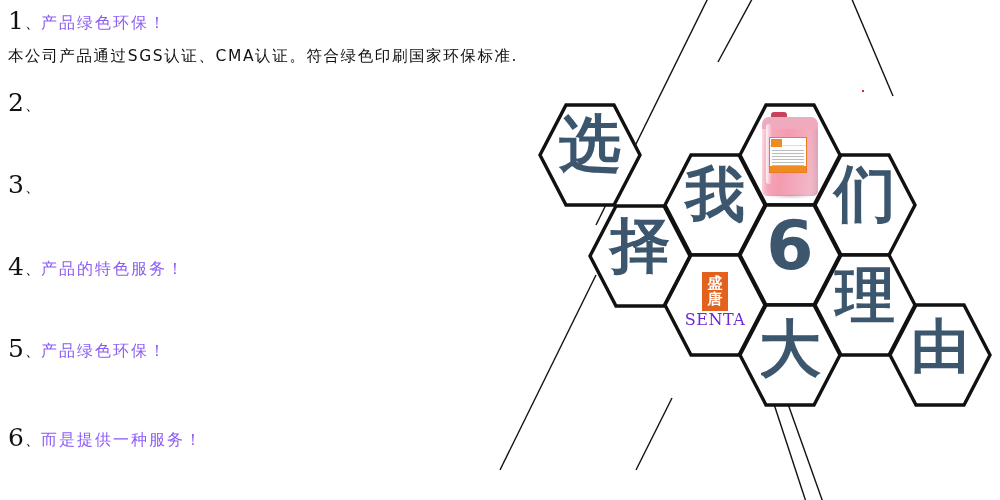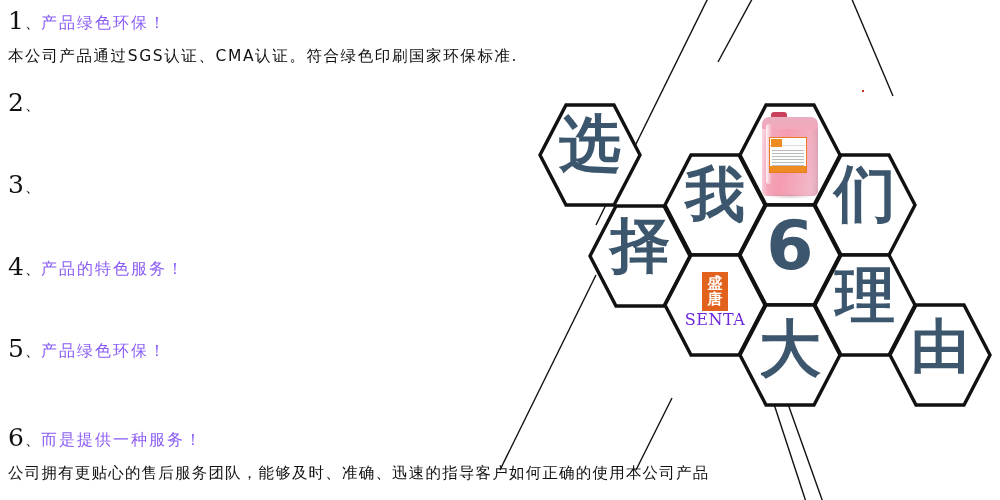--- a/index.html
+++ b/index.html
@@ -261,17 +261,16 @@
         <span class="r-title">产品绿色环保！</span>
       </div>
     </div>
 
     <div class="reason" style="top:425px;width:990px;">
       <div class="reason-head">
         <span class="r-num">6</span>
         <span class="r-dun">、</span>
         <span class="r-title">而是提供一种服务！</span>
       </div>
-      <div class="r-body wide">公司拥有更贴心的售后服务团队，能够及时、准确、迅速的指导客户如何正确的使用本公司产品</div>
     </div>
 
   </div>
 </div>
 
 </body></html>

